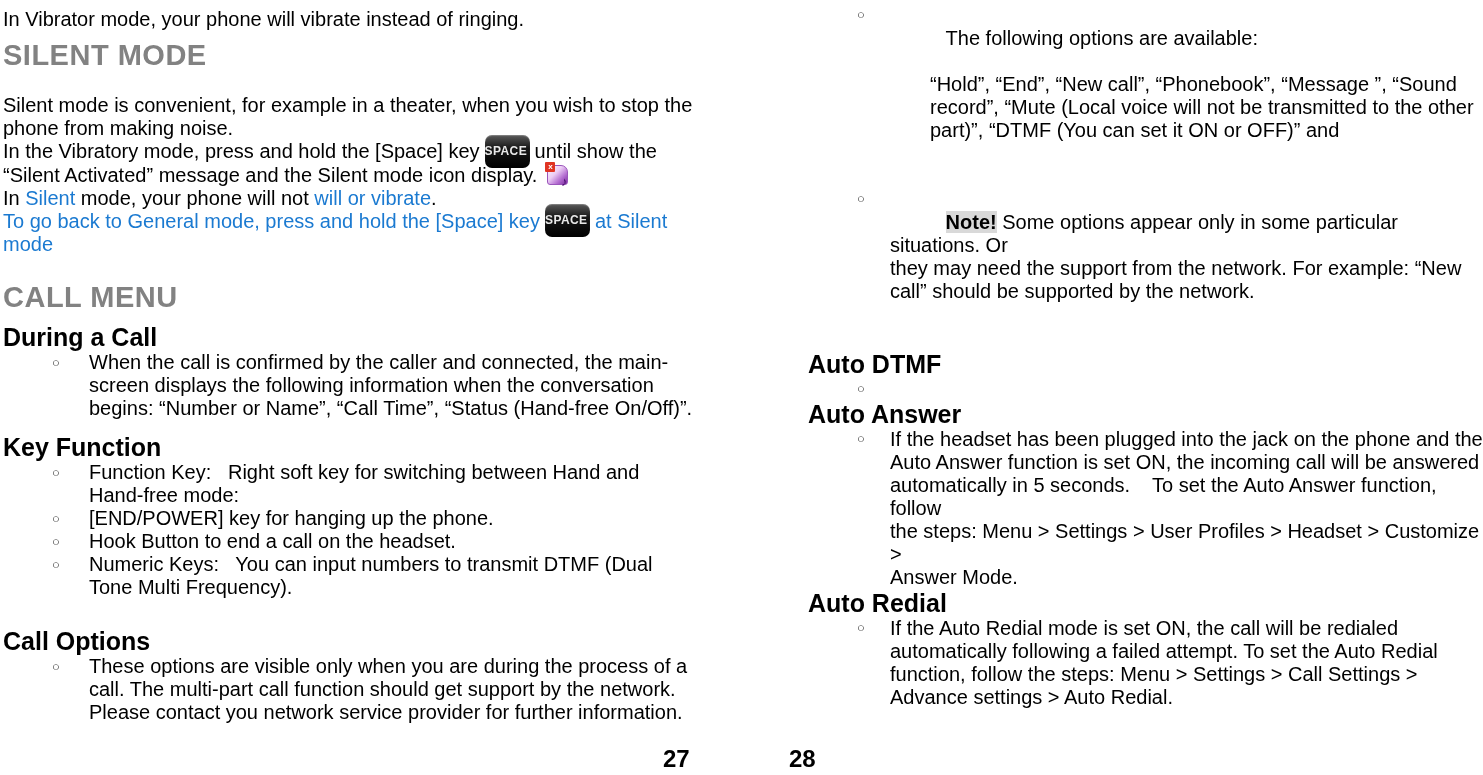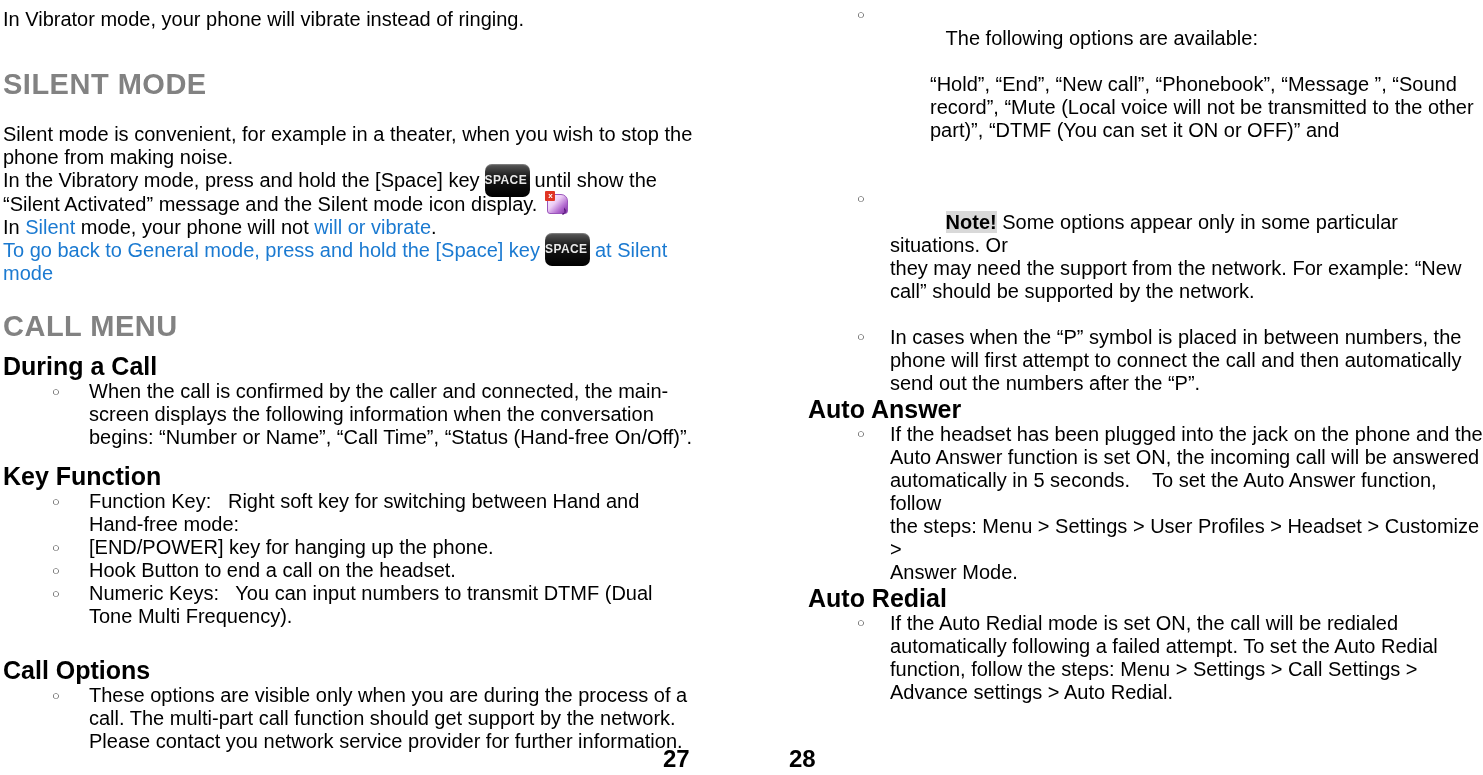--- a/index.html
+++ b/index.html
@@ -10,21 +10,21 @@
   .col{position:absolute;}
   .col-left{left:3px;top:8px;width:690px;}
   .col-right{left:808px;top:4px;width:675px;}
 
   .bodytext{font-size:20px;line-height:23px;}
 
   h1{font-size:29px;line-height:33px;font-weight:bold;color:#828282;
      margin:0;letter-spacing:0.5px;}
   h2{font-size:25px;line-height:28px;font-weight:bold;color:#000;margin:0;}
 
-  .h1-silent{margin-top:37px;}
+  .h1-silent{margin-top:8px;}
   .h1-call{margin-top:25px;}
   .h2-during{margin-top:9px;}
   .h2-keyfn{margin-top:13px;}
   .h2-callopt{margin-top:28px;}
   .h2-right-1{margin-top:24px;}
   .h2-right{}
 
   .para{margin-top:22px;}
   .pline{white-space:nowrap;}
 
@@ -165,26 +165,24 @@
       <li>
         <span class="marker">○</span>
         <span class="li-text">
           <span class="note-hl">Note!</span><span> Some options appear only in some particular situations. Or
 they may need the support from the network. For example: “New
 call” should be supported by the network.</span>
         </span>
       </li>
     </ul>
 
-    <ul class="blist">
-      <li>
-        <span class="marker">○</span>
-        <span class="li-text">In cases when the “P” symbol is placed in between numbers, the
-phone will first attempt to connect the call and then automatically
-send out the numbers after the “P”.</span>
+    <h2 class="h2-right-1">Auto DTMF</h2>
+    <ul class="blist">
+      <li>
+        <span class="marker">○</span>
       </li>
     </ul>
 
     <h2 class="h2-right">Auto Answer</h2>
     <ul class="blist">
       <li>
         <span class="marker">○</span>
         <span class="li-text">If the headset has been plugged into the jack on the phone and the
 Auto Answer function is set ON, the incoming call will be answered
 automatically in 5 seconds.    To set the Auto Answer function, follow

